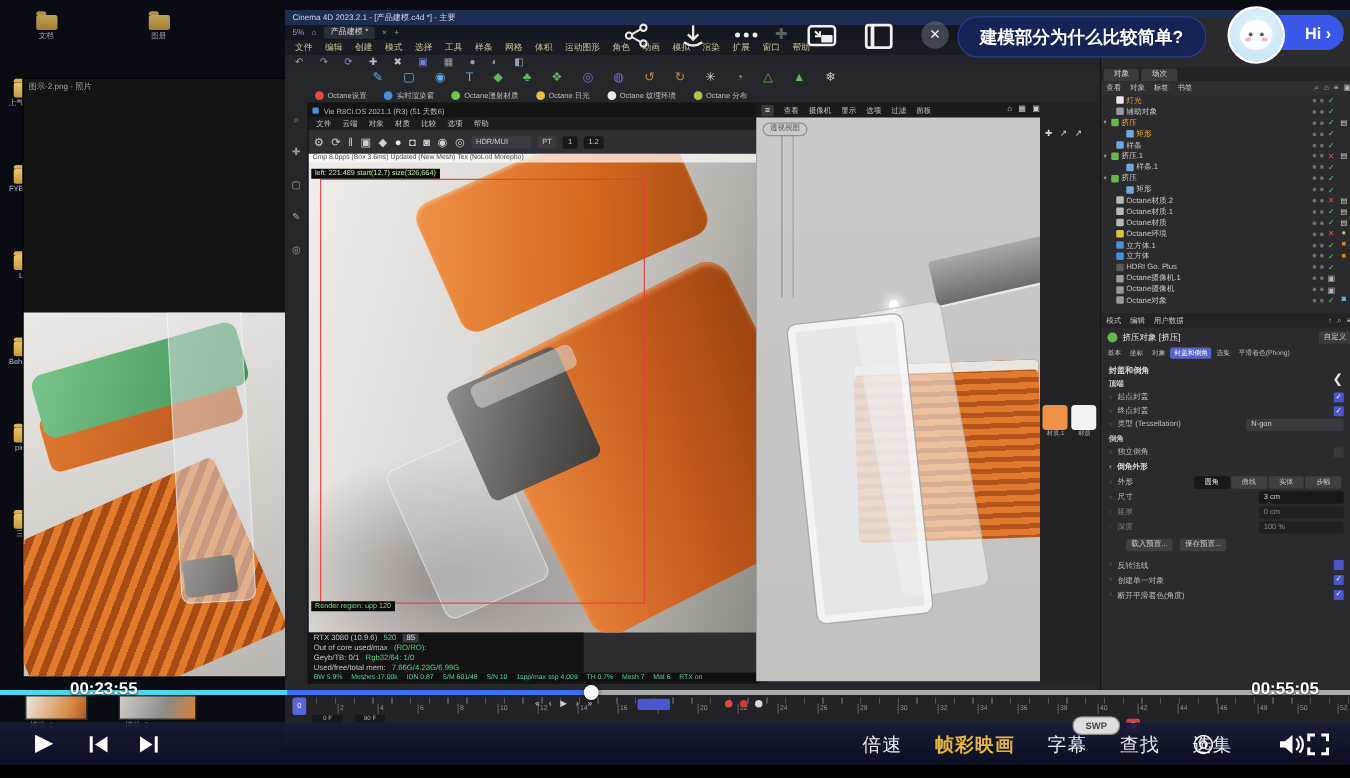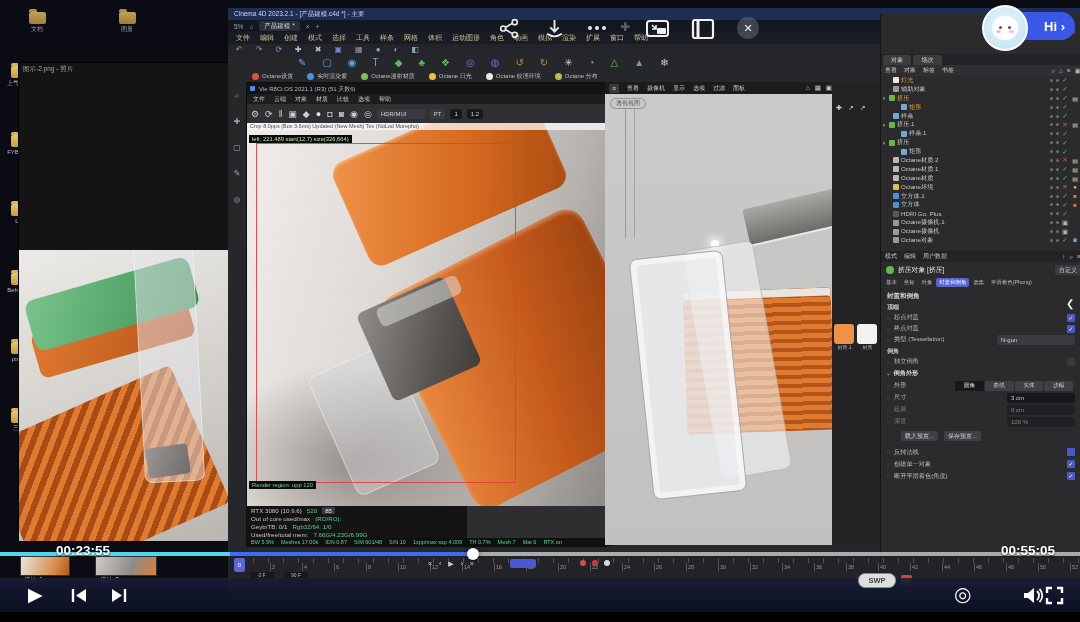--- a/index.html
+++ b/index.html
@@ -751,20 +751,23 @@
   <div class="r" style="left:690px;top:16px;z-index:50;">
     <svg width="26" height="26" viewBox="0 0 26 26">
       <rect x="3" y="4" width="20" height="18" rx="2" fill="none" stroke="#f0f0f0" stroke-width="2.2"></rect>
       <path d="M8 4v18" stroke="#f0f0f0" stroke-width="3"></path>
     </svg>
   </div>
   <div class="r" style="left:737px;top:17px;width:22px;height:22px;border-radius:50%;background:rgba(130,135,150,.4);z-index:50;">
     <span style="position:absolute;left:0;top:0;width:100%;text-align:center;line-height:22px;font-size:11px;color:#f0f0f0;">✕</span>
   </div>
 
+  <div class="r row" style="left:766px;top:13px;height:31px;padding:0 17px;border-radius:16px;background:#152457;border:1px solid #2c3f86;z-index:50;">
+    <span style="font-size:14px;font-weight:bold;color:#fff;">建模部分为什么比较简单?</span>
+  </div>
 
   <div class="r row" style="left:1003px;top:12px;width:62px;height:28px;border-radius:14px;background:#3a57e8;justify-content:flex-end;padding-right:10px;z-index:50;">
     <span style="font-size:13px;font-weight:bold;color:#fff;">Hi ›</span>
   </div>
   <div class="r" style="left:982px;top:5px;width:42px;height:42px;border-radius:50%;background:radial-gradient(circle at 50% 40%,#e9f6fd,#bfe0f2);border:2px solid #fff;z-index:51;overflow:hidden;">
     <div style="position:absolute;left:8px;top:9px;width:26px;height:24px;border-radius:50%;background:#fff;"></div>
     <div style="position:absolute;left:15px;top:19px;width:3px;height:3px;border-radius:50%;background:#555;"></div>
     <div style="position:absolute;left:24px;top:19px;width:3px;height:3px;border-radius:50%;background:#555;"></div>
     <div style="position:absolute;left:12px;top:23px;width:5px;height:3px;border-radius:50%;background:#f6b8c0;"></div>
     <div style="position:absolute;left:25px;top:23px;width:5px;height:3px;border-radius:50%;background:#f6b8c0;"></div>
@@ -788,20 +791,27 @@
         <path d="M3 2v13" stroke="#fff" stroke-width="2.4"></path>
           <path d="M16 2L6 8.5l10 6.5z" fill="#fff"></path>
       </svg>
     </div>
     <div class="r" style="left:110px;top:8px;">
       <svg width="18" height="17" viewBox="0 0 18 17">
         <path d="M15 2v13" stroke="#fff" stroke-width="2.4"></path>
           <path d="M2 2l10 6.5L2 15z" fill="#fff"></path>
       </svg>
     </div>
+    <div class="r row" style="left:690px;top:8px;gap:26px;">
+      <span class="ctl-label">倍速</span>
+      <span class="ctl-label gold">帧彩映画</span>
+      <span class="ctl-label">字幕</span>
+      <span class="ctl-label">查找</span>
+      <span class="ctl-label">选集</span>
+    </div>
     <div class="t" style="left:954px;top:3px;font-size:20px;color:#fff;">◎</div>
     <div class="r" style="left:1022px;top:7px;">
       <svg width="22" height="19" viewBox="0 0 22 19">
         <path d="M2 7h4l6-5v15l-6-5H2z" fill="#fff"></path>
         <path d="M15 5a6 6 0 010 9M17.5 3a9 9 0 010 13" stroke="#fff" stroke-width="1.8" fill="none"></path>
       </svg>
     </div>
     <div class="r" style="left:1045px;top:7px;">
       <svg width="19" height="19" viewBox="0 0 19 19">
         <path d="M7 2H2v5M12 2h5v5M17 12v5h-5M7 17H2v-5" fill="none" stroke="#fff" stroke-width="2.4"></path>

